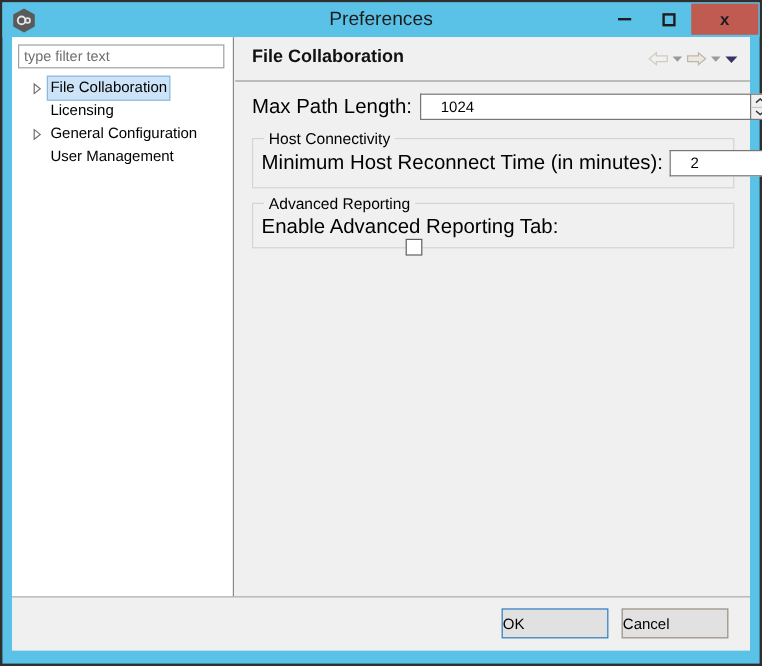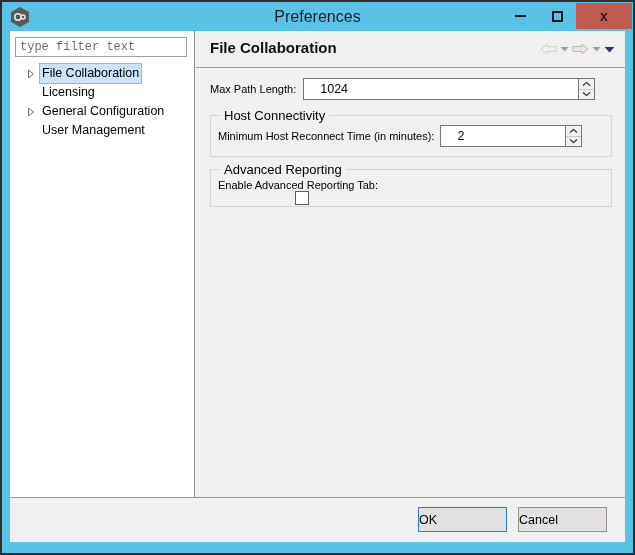--- a/index.html
+++ b/index.html
@@ -108,21 +108,21 @@
     border-right: 1px solid #8a8a8a;
   }
   #filter-input {
     position: absolute;
     left: 5px; top: 6px;
     width: 172px;
     height: 20px;
     box-sizing: border-box;
     border: 1px solid #a0a0a0;
     background: #FFFFFF;
-    font-family: Liberation Mono, monospace;
+    font-family: Liberation Sans, sans-serif;
     font-size: 12px;
     color: #555;
     padding: 0 4px;
     line-height: 18px;
     outline: none;
   }
   #filter-input::placeholder { color: #6f6f6f; opacity: 1; }
 
   #tree {
     position: absolute;
@@ -198,21 +198,21 @@
     background: #9a9a9a;
   }
 
   
   .row {
     position: absolute;
     display: flex;
     align-items: center;
   }
   .flabel {
-    font-size: 11px;
+    font-size: 17px;
     color: #000;
     white-space: nowrap;
     font-family: "Liberation Sans", sans-serif;
   }
   .spin-wrap {
     display: flex;
     align-items: stretch;
     height: 22px;
     box-sizing: border-box;
   }

